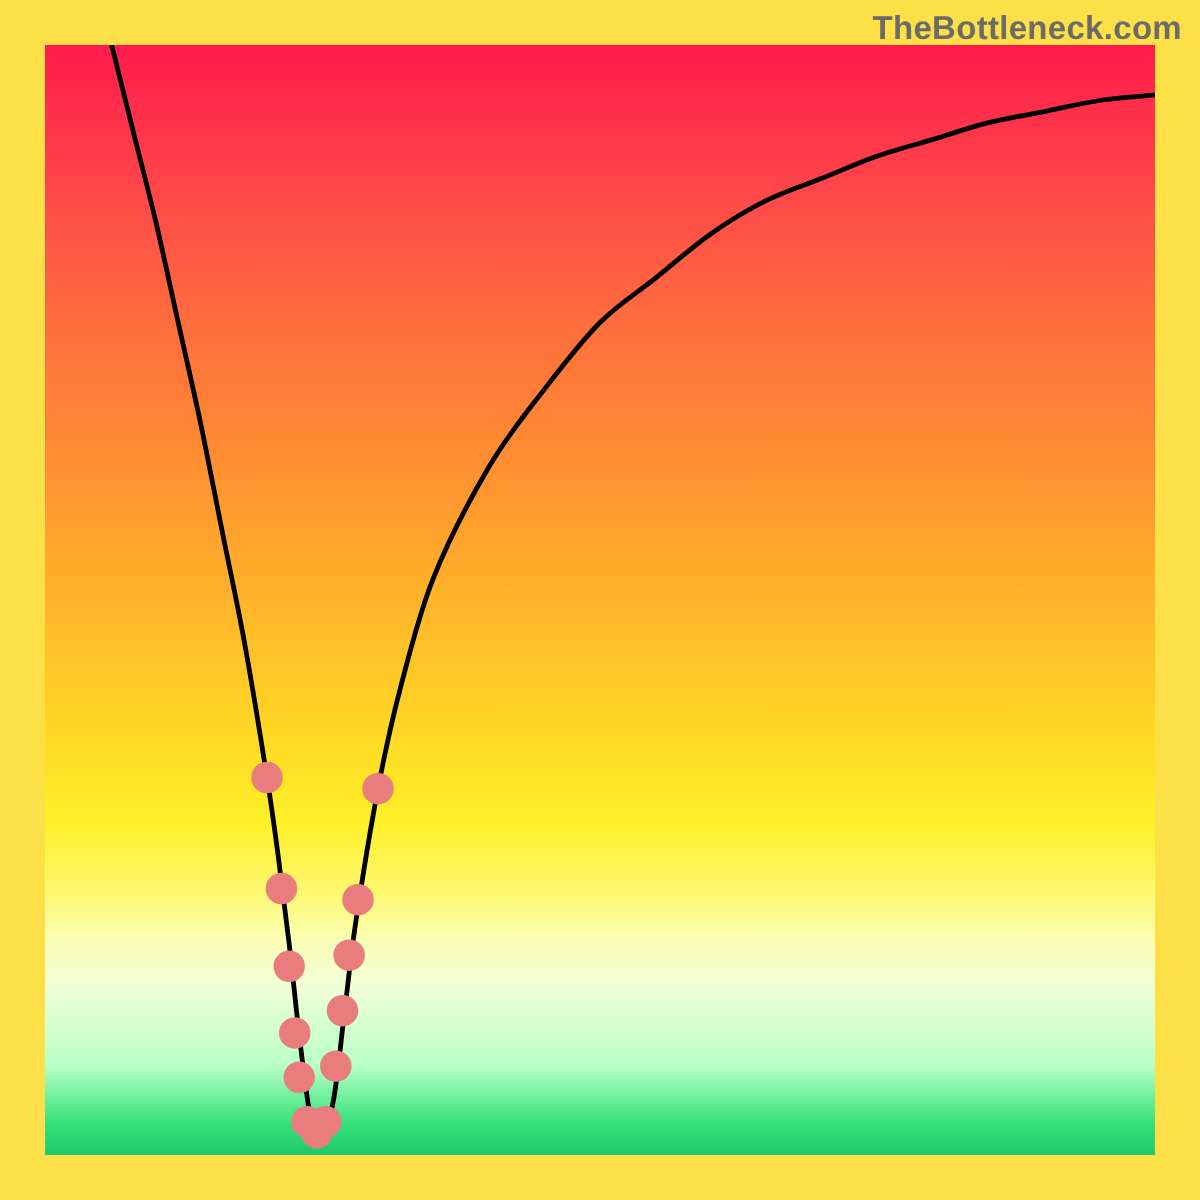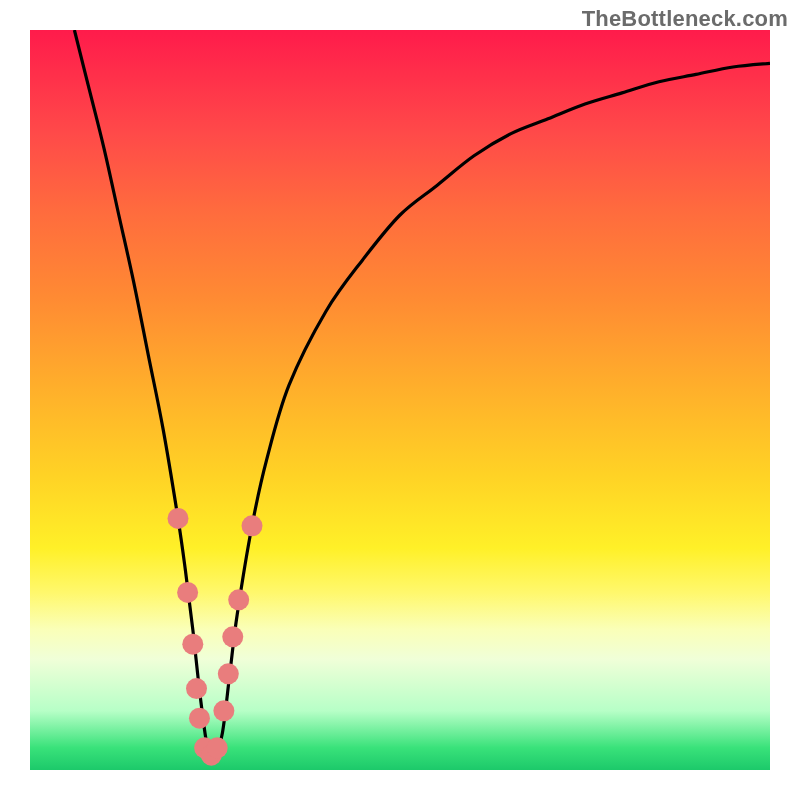--- a/index.html
+++ b/index.html
@@ -9,21 +9,21 @@
     height: 800px;
     overflow: hidden;
     background: #000;
     font-family: Arial, Helvetica, sans-serif;
   }
   .frame {
     position: absolute;
     top: 0; left: 0;
     width: 800px;
     height: 800px;
-    background: #ffffff;
+    background: #fde047;
   }
   .plot-area {
     position: absolute;
     top: 30px;
     left: 30px;
     width: 740px;
     height: 740px;
     background: linear-gradient(
       to bottom,
       #ff1b4b 0%,

